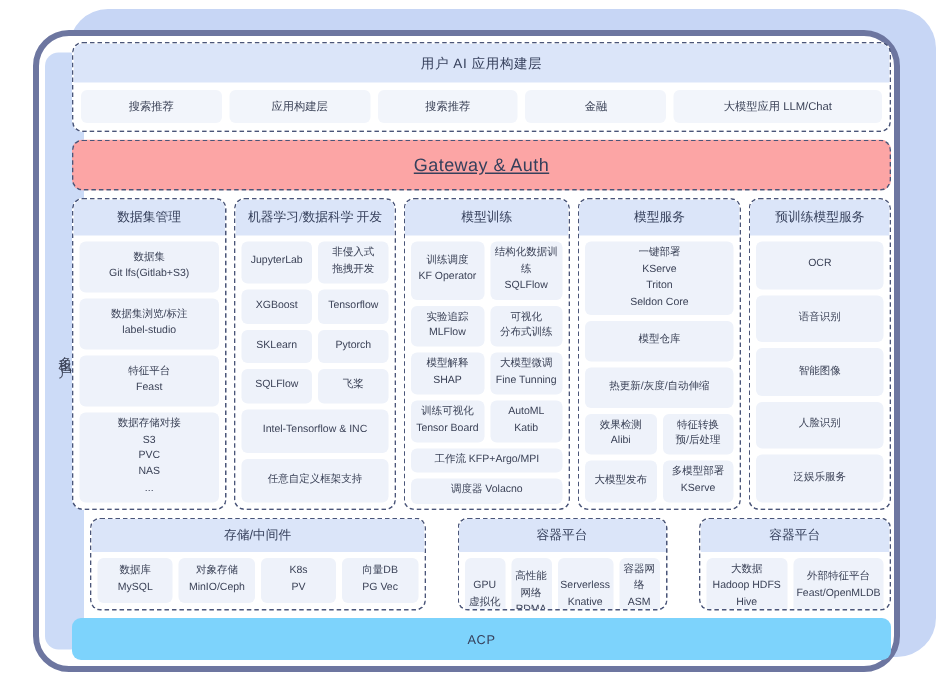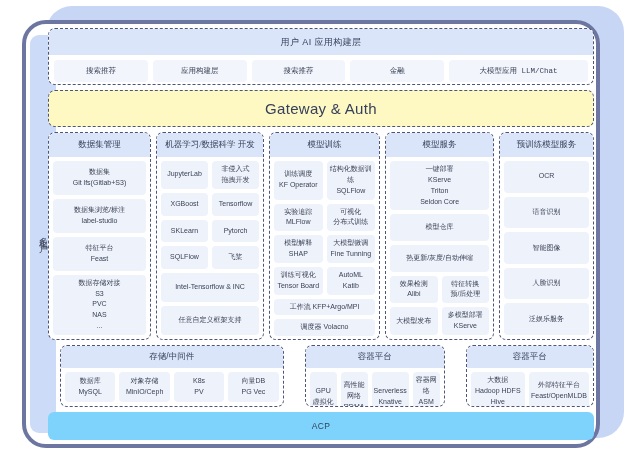--- a/index.html
+++ b/index.html
@@ -102,30 +102,31 @@
   }
   .app-tile {
     flex: 1;
     background: #f2f5fb;
     border-radius: 4px;
     text-align: center;
     font-size: 7.5px;
     padding: 6px 2px;
     color: #3b4257;
   }
-  .app-tile.wide { flex: 1.5; font-family: Liberation Mono, monospace; }
+  .app-tile.wide { flex: 1.5; }
 
   
   .gateway {
-    background: #fef9c3;
-    text-align: center;
-    font-size: 15px;
+    background: #fca5a5;
+    text-align: center;
+    font-size: 12px;
     padding: 9px 0;
     color: #36405c;
     letter-spacing: .3px;
+    text-decoration: underline;
   }
 
   
   .cols {
     display: flex;
     gap: 5px;
     flex: 0 0 auto;
     height: 208px;
   }
   .col {

